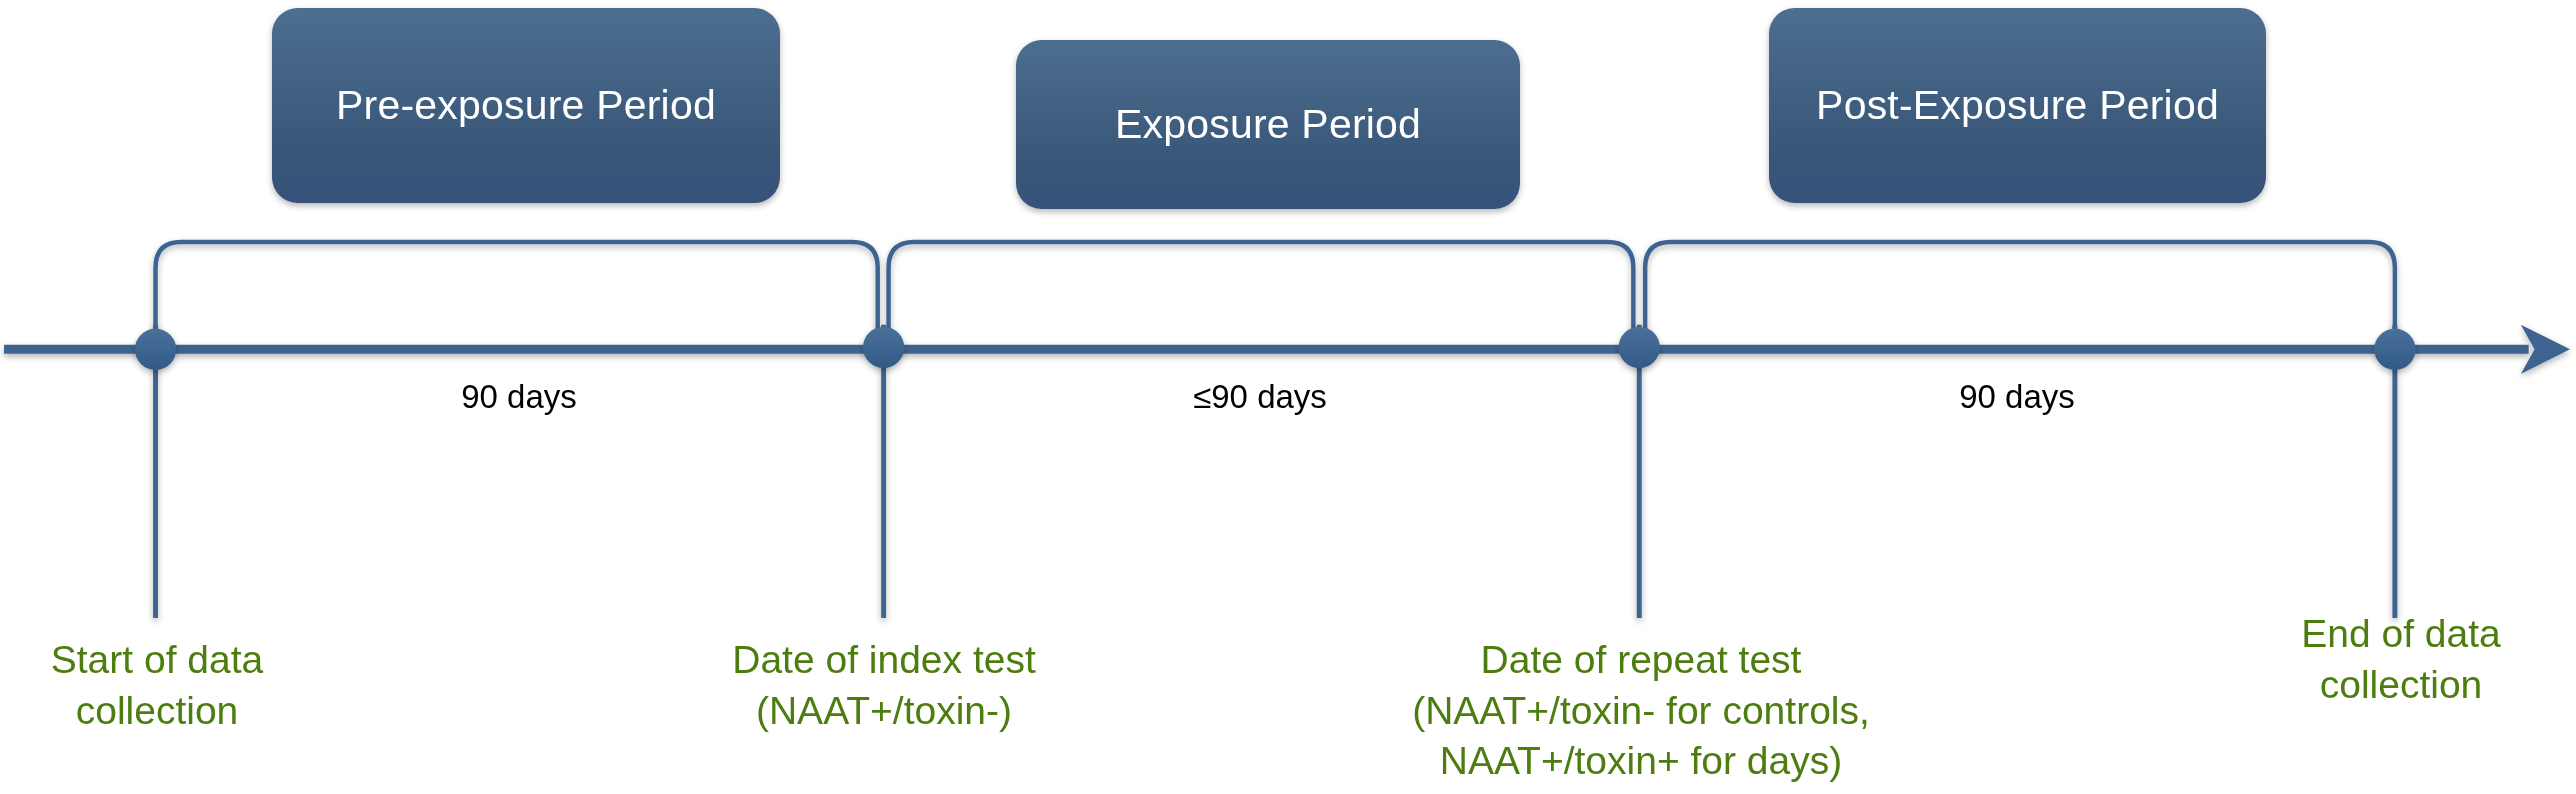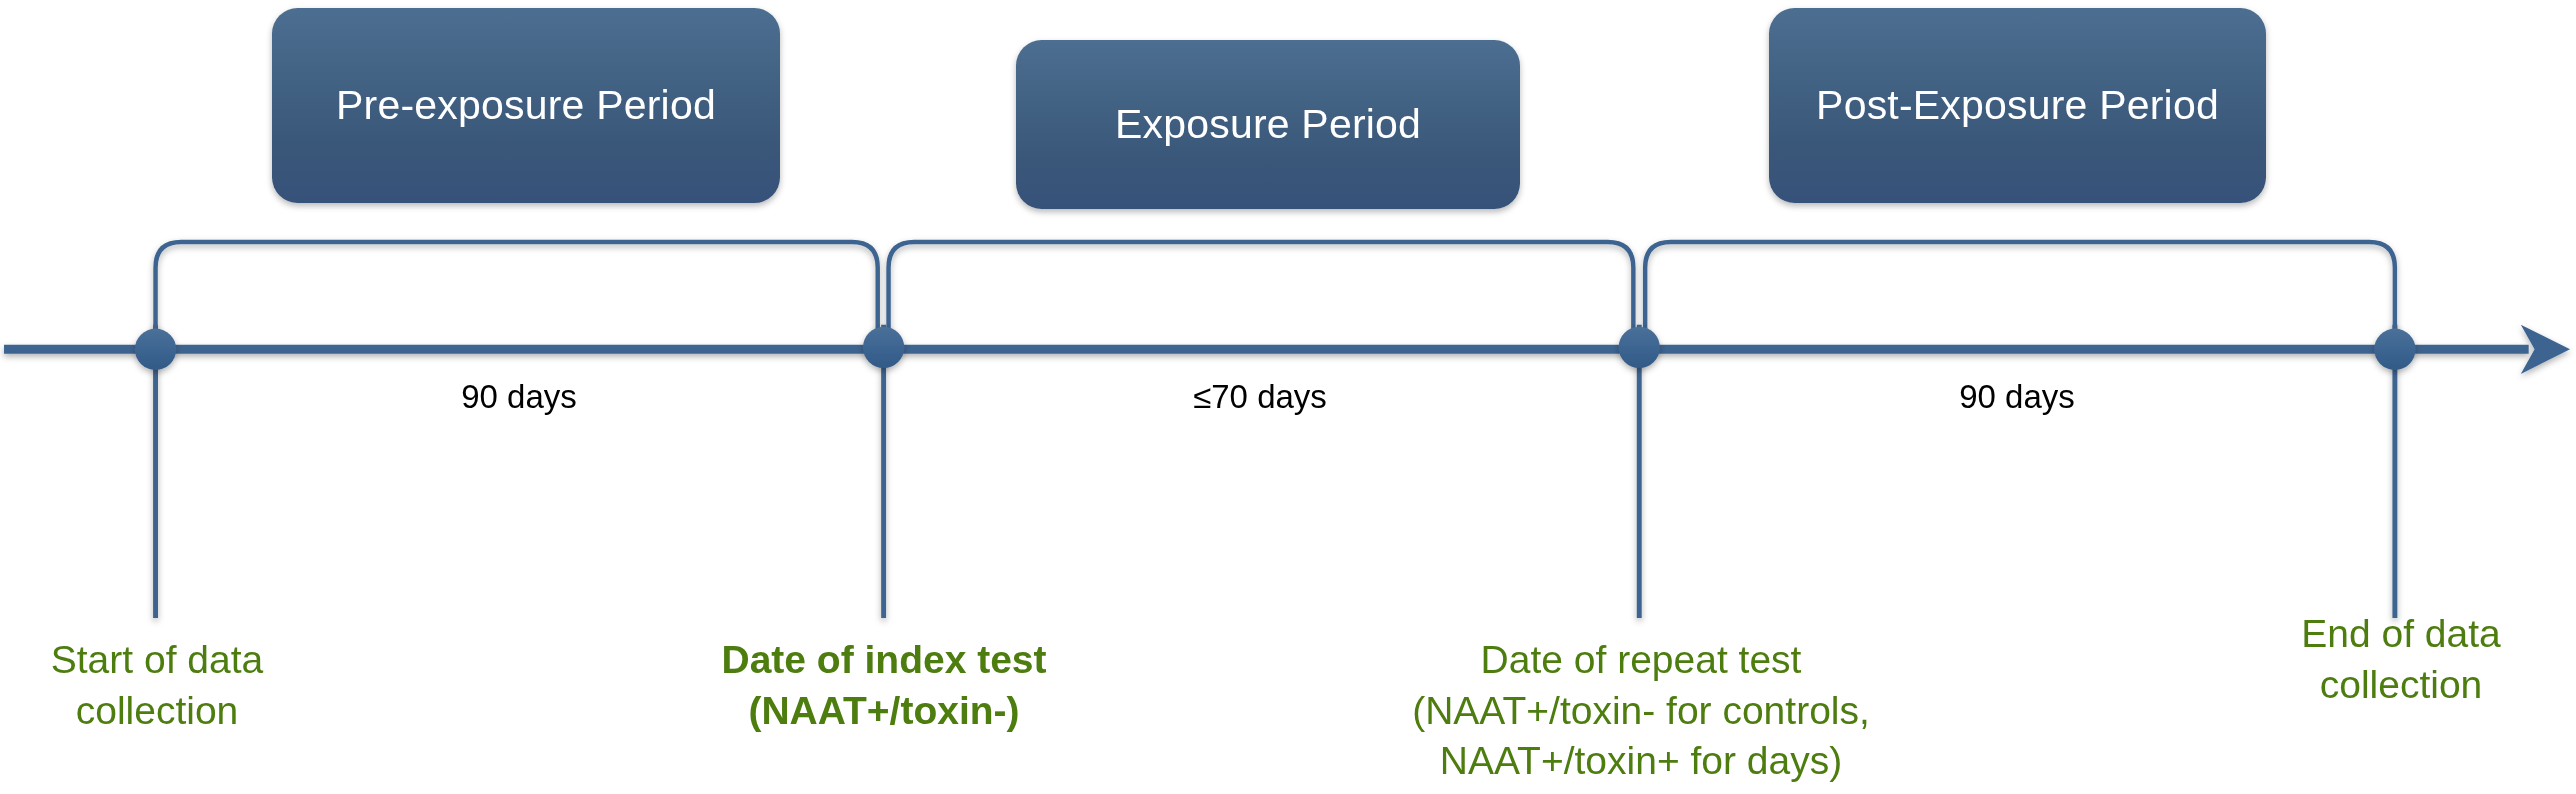--- a/index.html
+++ b/index.html
@@ -68,21 +68,21 @@
   .milestone-caption {
     position: absolute;
     text-align: center;
     color: #4d7c0f;
     font-size: 39px;
     line-height: 1.30;
     transform: translateX(-50%);
     white-space: nowrap;
   }
   #cap-1 { left: 157px;  top: 635px; }
-  #cap-2 { left: 884px;  top: 635px; font-weight: bold; }
+  #cap-2 { left: 884px;  top: 635px; }
   #cap-3 { left: 1641px; top: 635px; }
   #cap-4 { left: 2401px; top: 609px; }
   .milestone-caption .cap-line { display: block; }
 </style>
 </head>
 <body>
 
 <div id="canvas">
 
   <div id="box-pre" class="period-box">
@@ -129,21 +129,21 @@
 
     <g filter="url(#softShadow)">
       <circle cx="158" cy="355" r="21" fill="url(#dotGrad)"></circle>
       <circle cx="898" cy="353" r="21" fill="url(#dotGrad)"></circle>
       <circle cx="1666" cy="353" r="21" fill="url(#dotGrad)"></circle>
       <circle cx="2434" cy="355" r="21" fill="url(#dotGrad)"></circle>
     </g>
   </svg>
 
   <div id="dur-1" class="duration-label">90 days</div>
-  <div id="dur-2" class="duration-label">≤70 days</div>
+  <div id="dur-2" class="duration-label">≤90 days</div>
   <div id="dur-3" class="duration-label">90 days</div>
 
   <div id="cap-1" class="milestone-caption">
     <span class="cap-line">Start of data</span>
     <span class="cap-line">collection</span>
   </div>
 
   <div id="cap-2" class="milestone-caption">
     <span class="cap-line">Date of index test</span>
     <span class="cap-line">(NAAT+/toxin-)</span>

